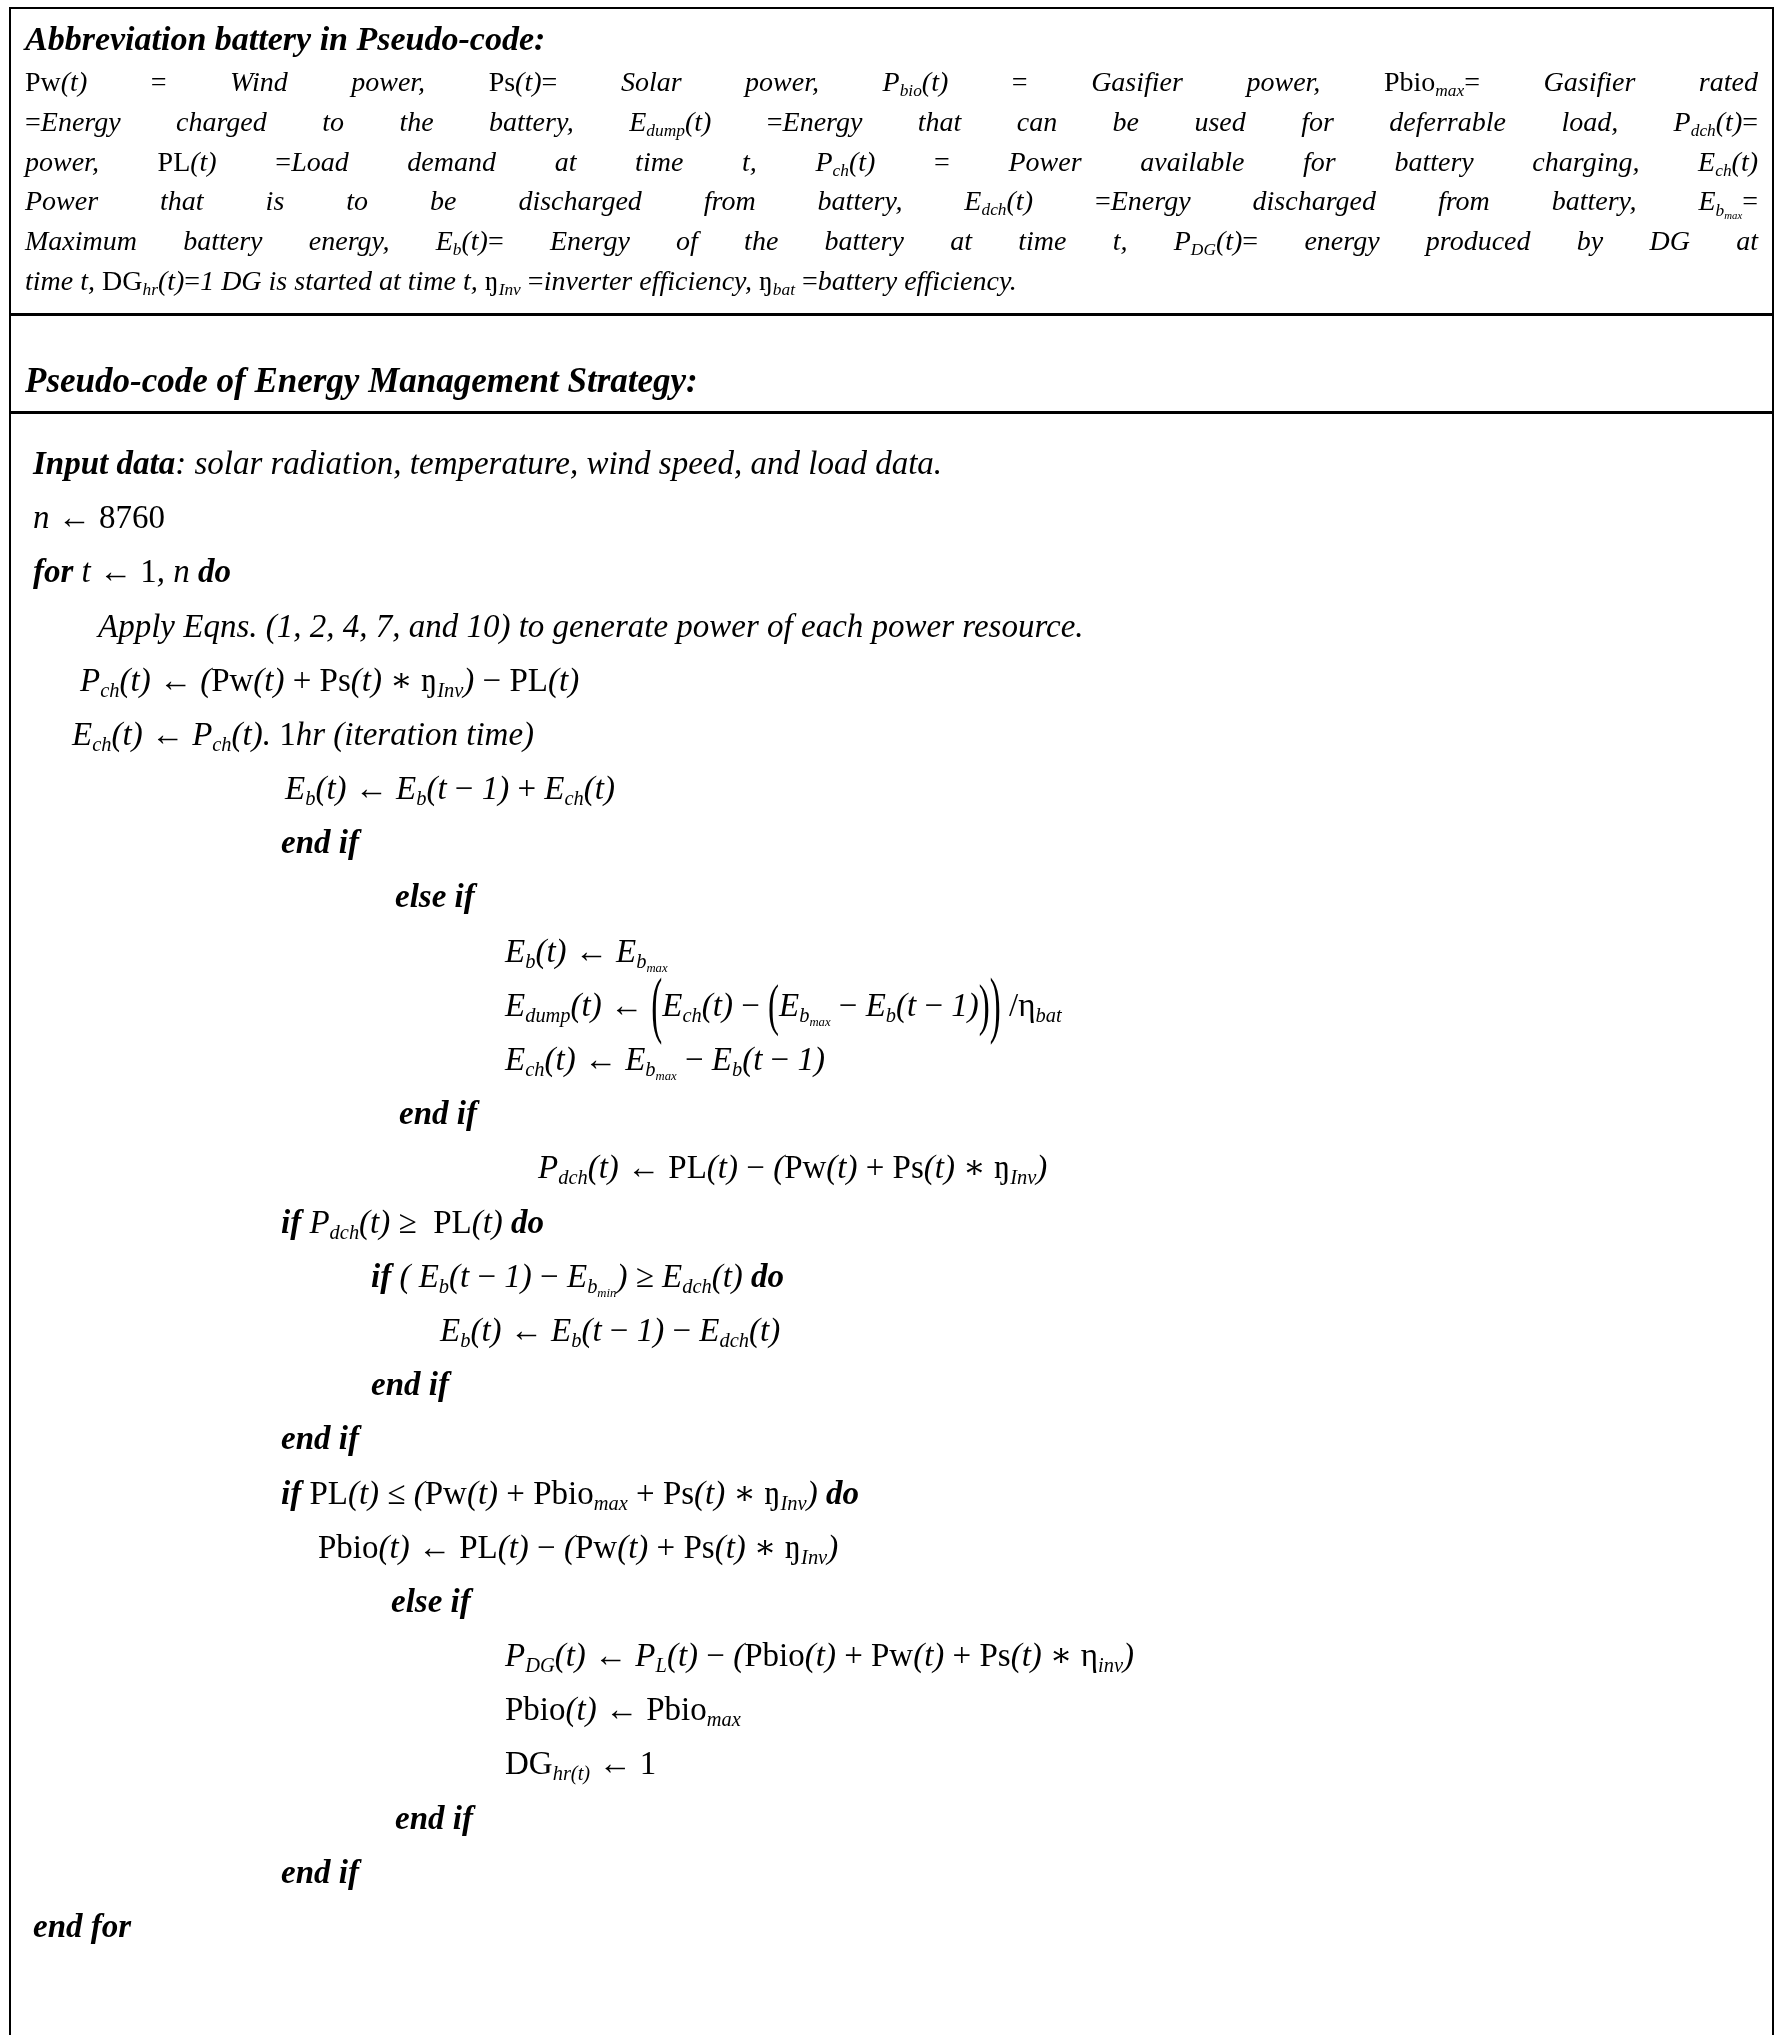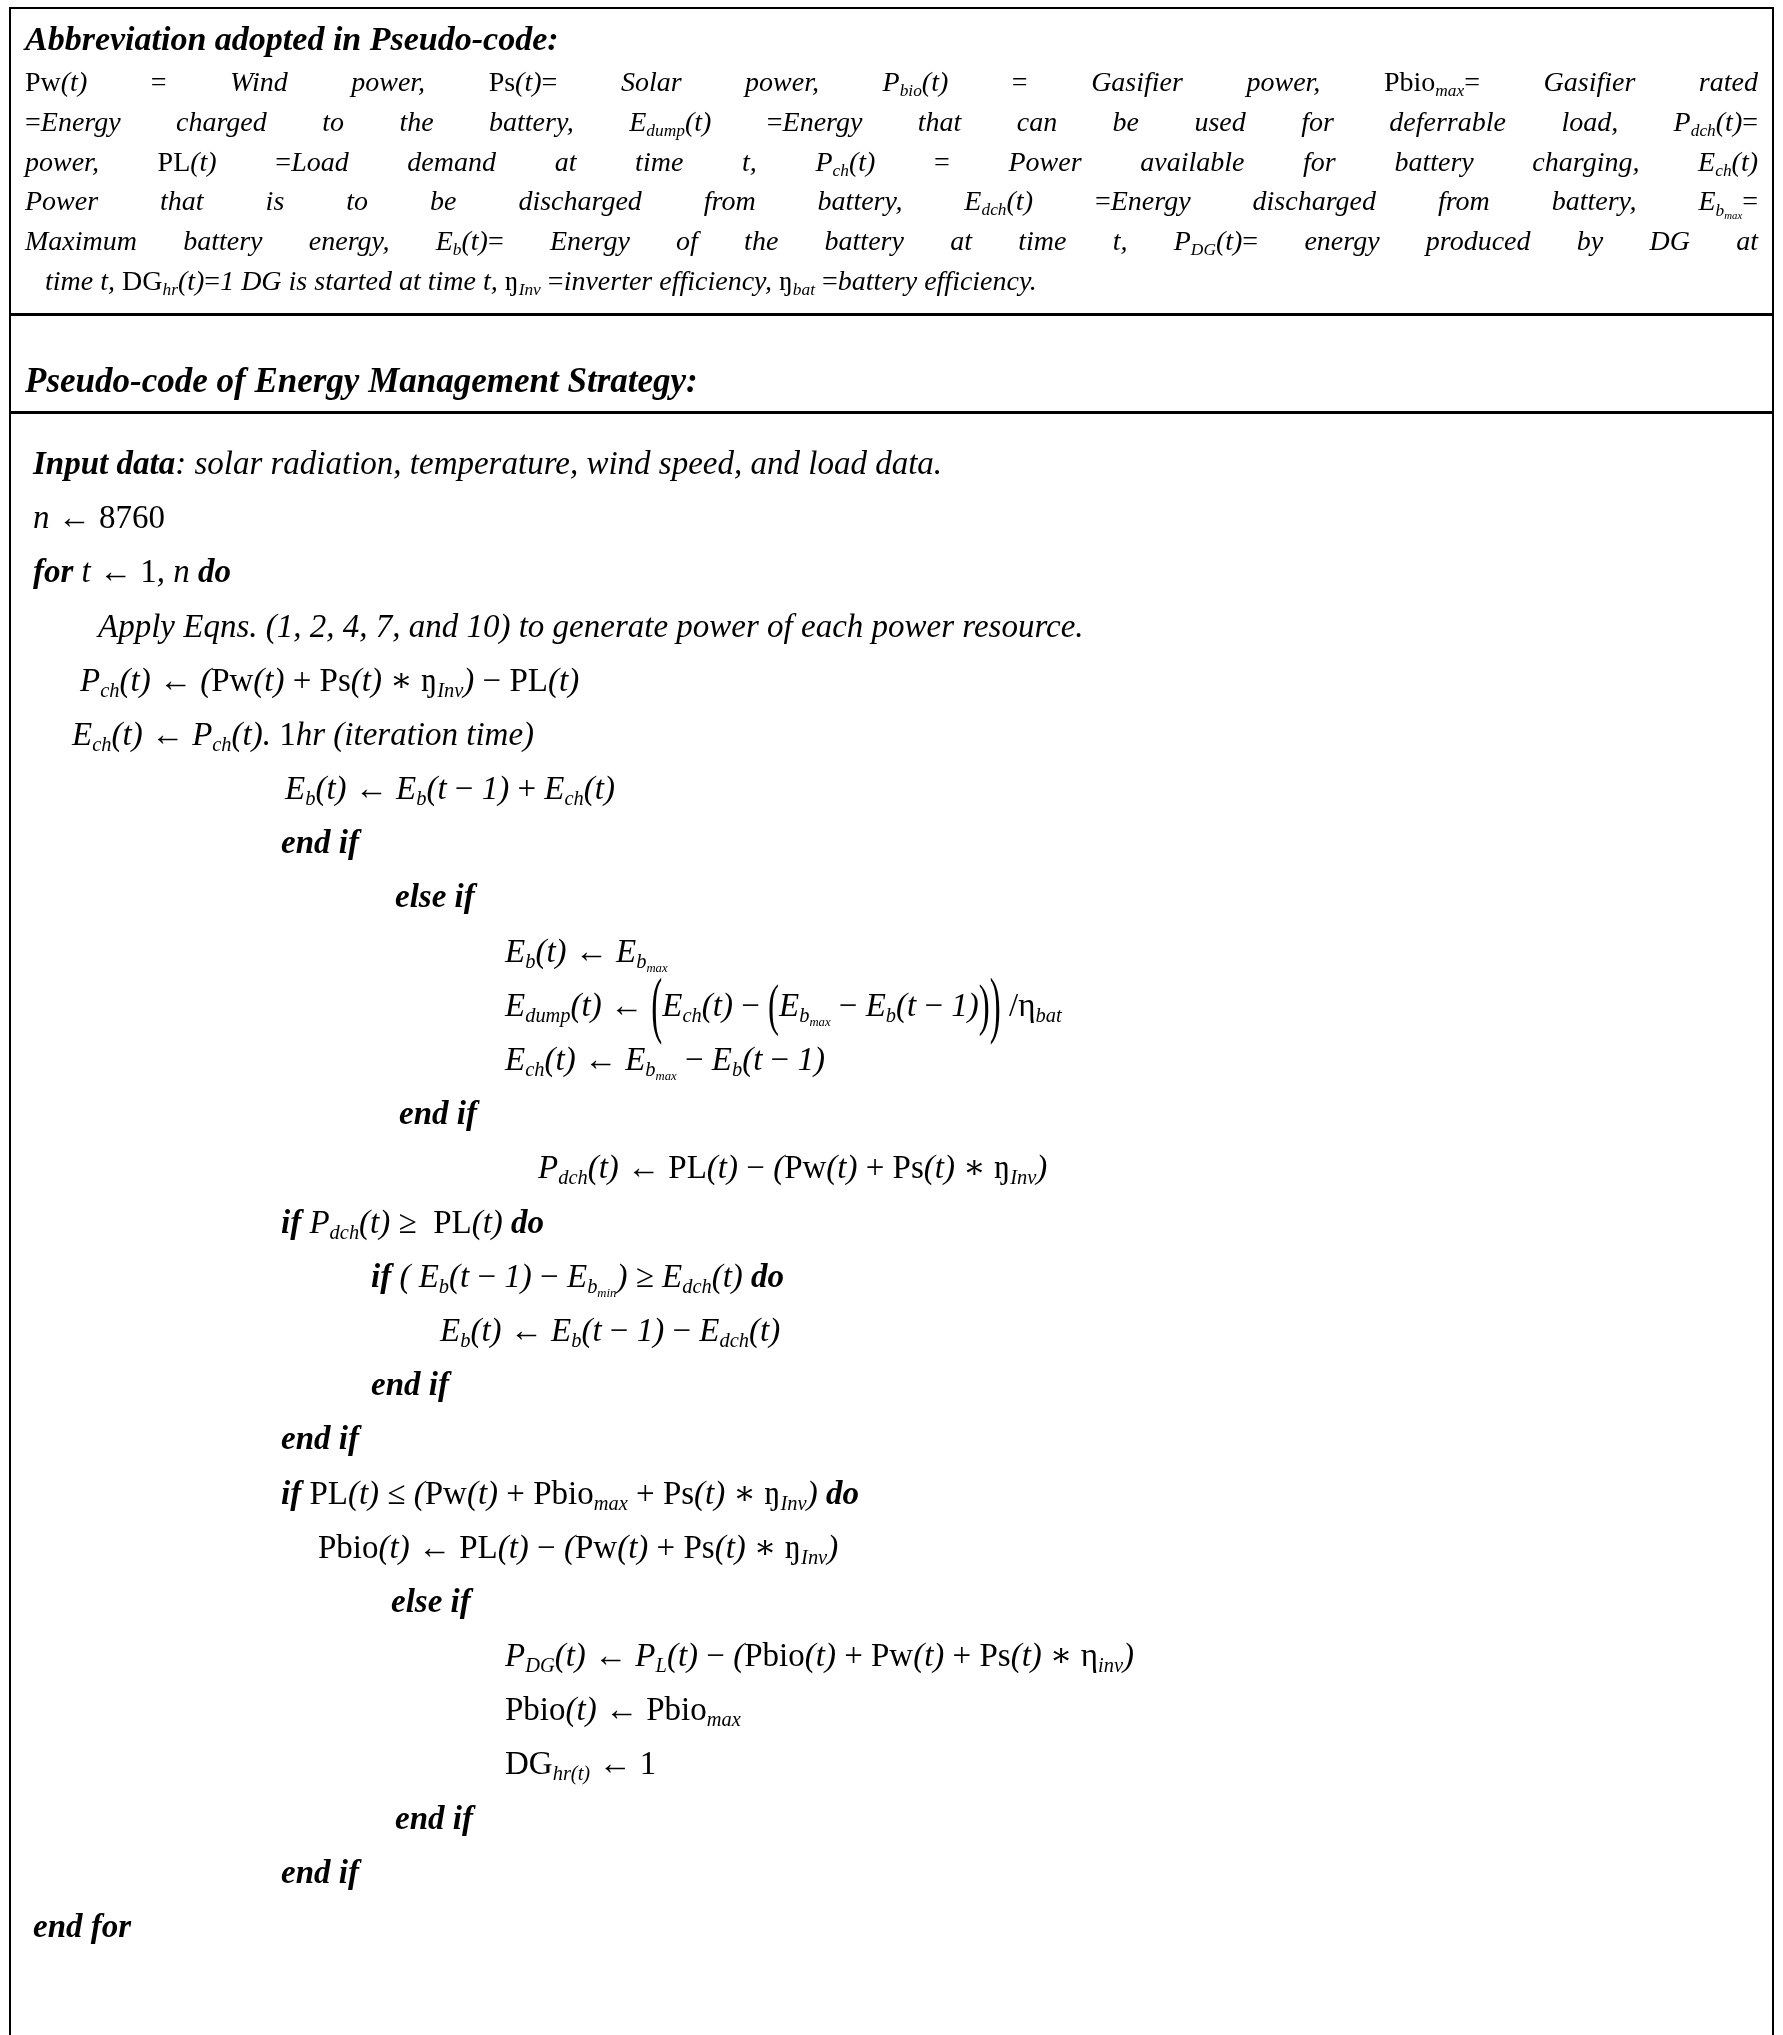--- a/index.html
+++ b/index.html
@@ -46,21 +46,20 @@
     text-justify: inter-word;
   }
   .abbrev-body .ln {
     display: block;
     text-align: justify;
     text-align-last: justify;
     white-space: nowrap;
   }
   .abbrev-body .ln.last {
     text-align-last: left;
-    margin-left: 20px;
   }
 
   .rule-thick {
     border-top: 3.7px solid #000;
     width: 100%;
   }
 
   
   .heading-band {
     padding: 8.1px 14px 9px 14px;
@@ -116,21 +115,21 @@
   .op { font-style: normal; }
   .eta { font-style: normal; }
 </style>
 </head>
 <body>
 
 <div id="page">
   <div class="frame">
 
     <div class="abbrev-block">
-      <div class="abbrev-title">Abbreviation adopted in Pseudo-code:</div>
+      <div class="abbrev-title">Abbreviation battery in Pseudo-code:</div>
 
       <div class="abbrev-body">
         <span class="ln"><span class="r">Pw</span>(t) <span class="op">=</span> Wind power, <span class="r">Ps</span>(t)<span class="op">=</span> Solar power, P<sub class="sb">bio</sub>(t) <span class="op">=</span> Gasifier power, <span class="r">Pbio</span><sub class="sb">max</sub><span class="op">=</span> Gasifier rated</span>
 
         <span class="ln"><span class="op">=</span>Energy charged to the battery, E<sub class="sb">dump</sub>(t) <span class="op">=</span>Energy that can be used for deferrable load, P<sub class="sb">dch</sub>(t)<span class="op">=</span></span>
 
         <span class="ln">power, <span class="r">PL</span>(t) <span class="op">=</span>Load demand at time t, P<sub class="sb">ch</sub>(t) <span class="op">=</span> Power available for battery charging, E<sub class="sb">ch</sub>(t)</span>
 
         <span class="ln">Power that is to be discharged from battery, E<sub class="sb">dch</sub>(t) <span class="op">=</span>Energy discharged from battery, E<sub class="sb">b<sub class="sb">max</sub></sub><span class="op">=</span></span>
 

